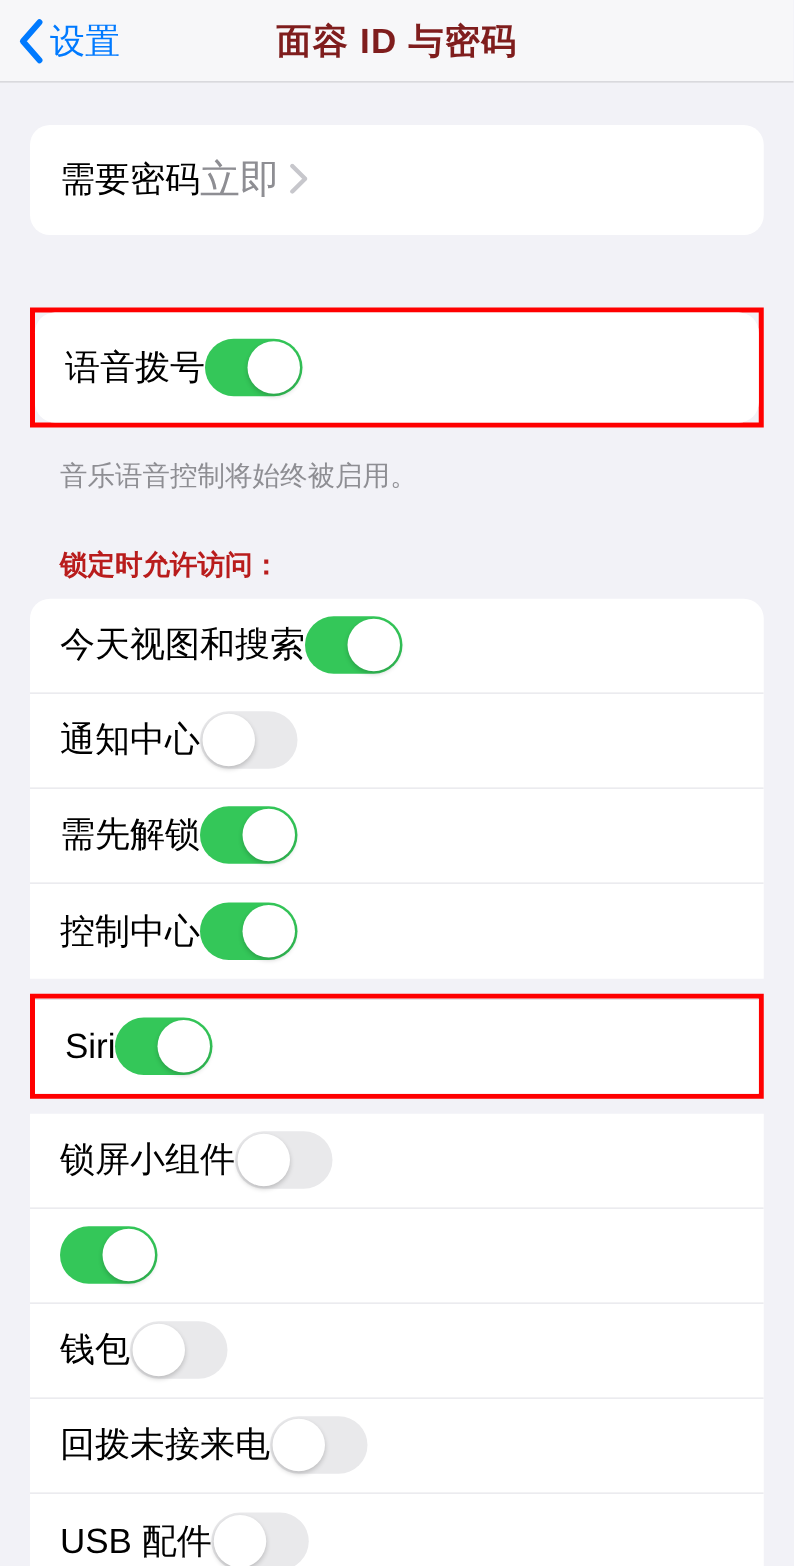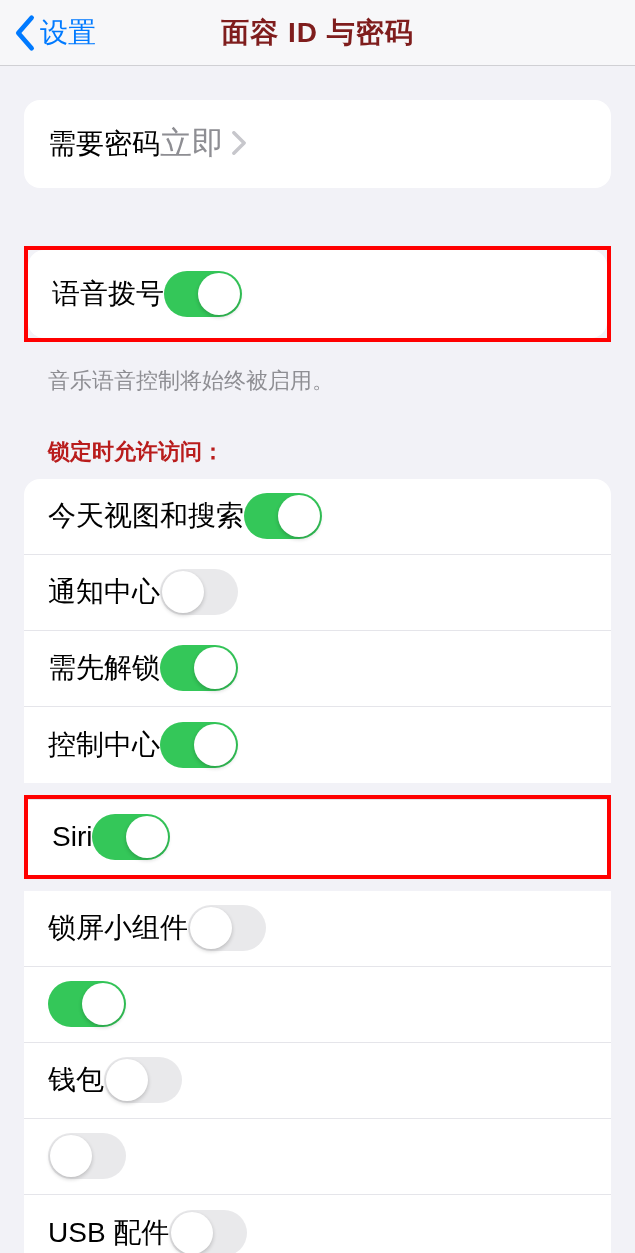--- a/index.html
+++ b/index.html
@@ -239,20 +239,21 @@
           <div class="toggle-knob"></div>
         </div>
     </div>
     <div class="row">
       <span class="row-label">钱包</span>
       <div class="toggle off">
           <div class="toggle-knob"></div>
         </div>
     </div>
     <div class="row">
+      <span class="row-label">回拨未接来电</span>
       <div class="toggle off">
           <div class="toggle-knob"></div>
         </div>
     </div>
     <div class="row">
       <span class="row-label">USB 配件</span>
       <div class="toggle off">
           <div class="toggle-knob"></div>
         </div>
     </div>

